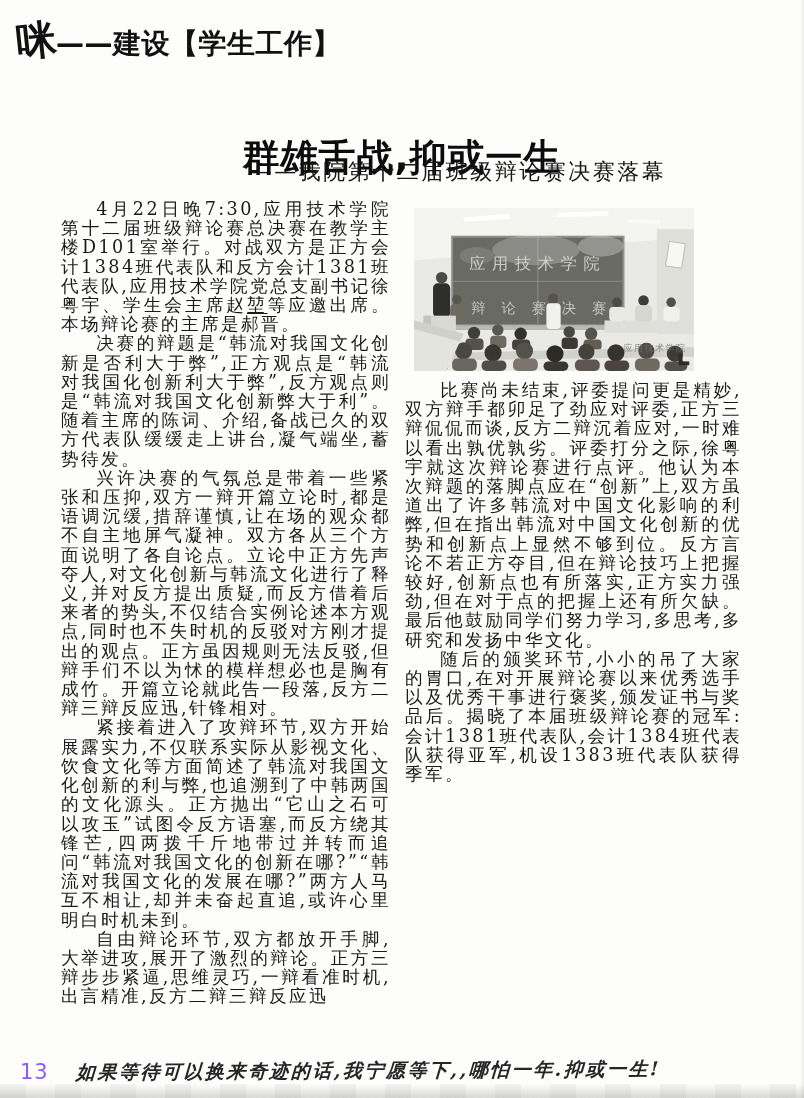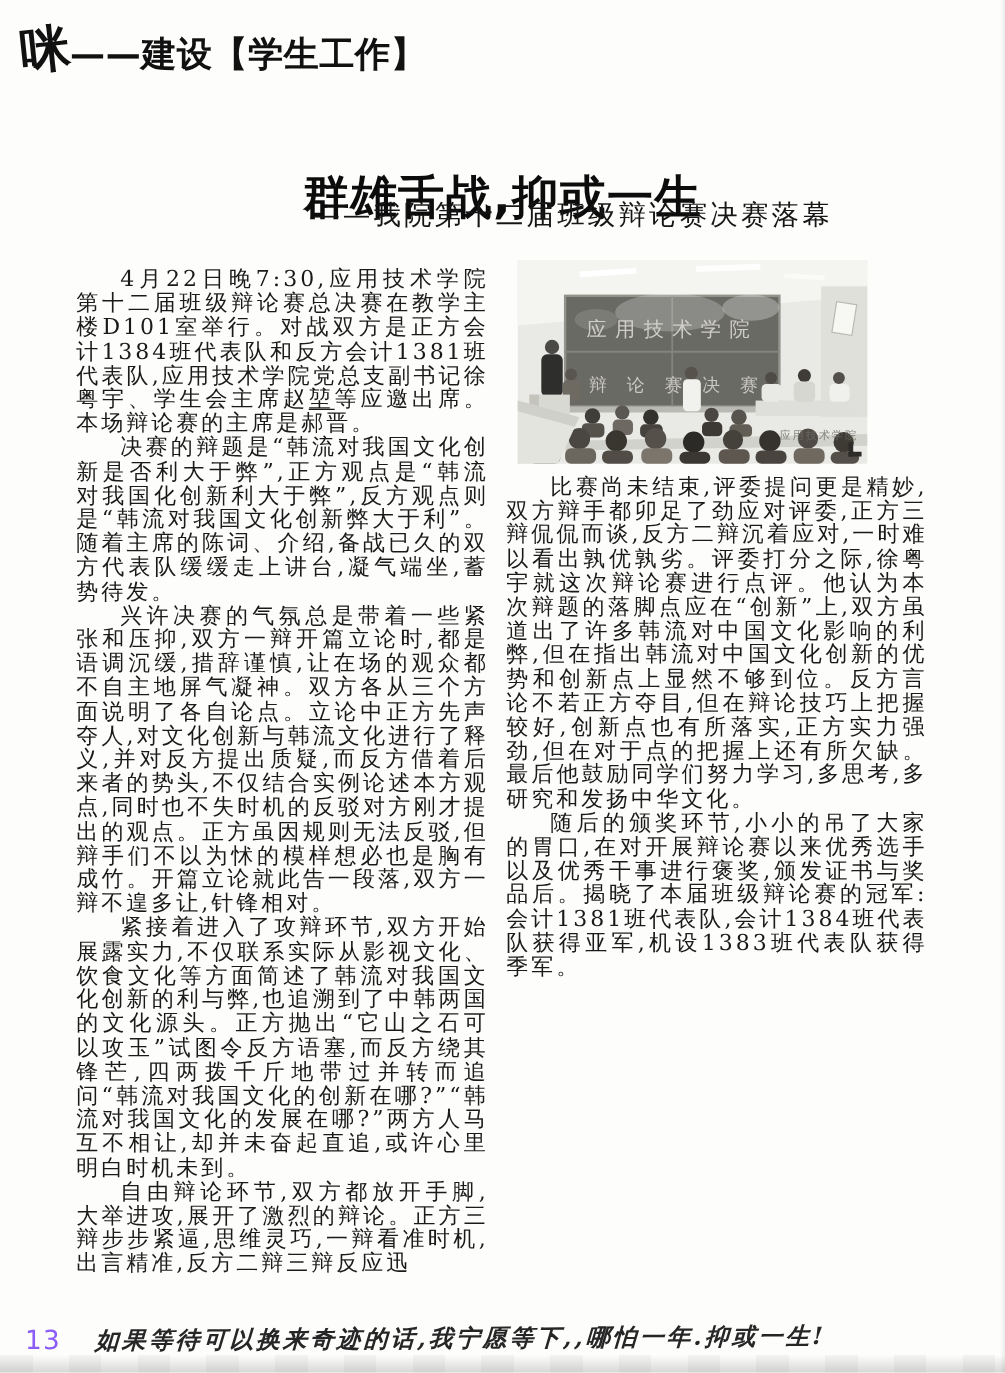--- a/index.html
+++ b/index.html
@@ -39,21 +39,21 @@
     text-align:center;
     font-size:22px;letter-spacing:2.5px;
     color:#161616;
   }
   .col{
     position:absolute;top:200px;
     font-size:17.6px;line-height:19.2px;letter-spacing:2.4px;
     text-align:justify;text-justify:inter-ideograph;
     color:#1a1a1a;
   }
-  .col-left{left:61px;width:330px;margin-top:15px;}
+  .col-left{left:61px;width:330px;}
   .col-right{left:405px;width:337px;}
   .col p{margin:0;text-indent:2em;}
   .col p.noindent{text-indent:0;}
   .col .uline{text-decoration:underline;text-underline-offset:2px;}
   .byline{text-indent:186px;}
   .photo-wrap{
     width:280px;height:171px;
     margin:4px 0 6px 9px;
   }
   .photo-wrap svg{display:block;width:100%;height:100%;}
@@ -88,21 +88,21 @@
   <span class="logo-script">咪</span>
   <span class="logo-text">——建设【学生工作】</span>
 </div>
 
 <h1 class="article-title">群雄舌战,抑或一生</h1>
 <div class="article-subtitle">——我院第十二届班级辩论赛决赛落幕</div>
 
 <div class="col col-left">
   <p><span>4月22日晚7:30,应用技术学院第十二届班级辩论赛总决赛在教学主楼D101室举行。对战双方是正方会计1384班代表队和反方会计1381班代表队,应用技术学院党总支副书记徐粤宇、学生会主席赵</span><span class="uline">堃</span><span>等应邀出席。本场辩论赛的主席是郝晋。</span></p>
   <p>决赛的辩题是“韩流对我国文化创新是否利大于弊”,正方观点是“韩流对我国化创新利大于弊”,反方观点则是“韩流对我国文化创新弊大于利”。随着主席的陈词、介绍,备战已久的双方代表队缓缓走上讲台,凝气端坐,蓄势待发。</p>
-  <p>兴许决赛的气氛总是带着一些紧张和压抑,双方一辩开篇立论时,都是语调沉缓,措辞谨慎,让在场的观众都不自主地屏气凝神。双方各从三个方面说明了各自论点。立论中正方先声夺人,对文化创新与韩流文化进行了释义,并对反方提出质疑,而反方借着后来者的势头,不仅结合实例论述本方观点,同时也不失时机的反驳对方刚才提出的观点。正方虽因规则无法反驳,但辩手们不以为怵的模样想必也是胸有成竹。开篇立论就此告一段落,双方一辩不遑多让,针锋相对。</p>
+  <p>兴许决赛的气氛总是带着一些紧张和压抑,双方一辩开篇立论时,都是语调沉缓,措辞谨慎,让在场的观众都不自主地屏气凝神。双方各从三个方面说明了各自论点。立论中正方先声夺人,对文化创新与韩流文化进行了释义,并对反方提出质疑,而反方借着后来者的势头,不仅结合实例论述本方观点,同时也不失时机的反驳对方刚才提出的观点。正方虽因规则无法反驳,但辩手们不以为怵的模样想必也是胸有成竹。开篇立论就此告一段落,反方二辩三辩反应迅,针锋相对。</p>
   <p>紧接着进入了攻辩环节,双方开始展露实力,不仅联系实际从影视文化、饮食文化等方面简述了韩流对我国文化创新的利与弊,也追溯到了中韩两国的文化源头。正方抛出“它山之石可以攻玉”试图令反方语塞,而反方绕其锋芒,四两拨千斤地带过并转而追问“韩流对我国文化的创新在哪?”“韩流对我国文化的发展在哪?”两方人马互不相让,却并未奋起直追,或许心里明白时机未到。</p>
   <p>自由辩论环节,双方都放开手脚,大举进攻,展开了激烈的辩论。正方三辩步步紧逼,思维灵巧,一辩看准时机,出言精准,反方二辩三辩反应迅</p>
 </div>
 
 <div class="col col-right">
 
   <div class="photo-wrap">
     <svg viewBox="0 0 294 171" xmlns="http://www.w3.org/2000/svg">
 
       <rect x="0" y="0" width="294" height="171" fill="#e9e9e6"></rect>

